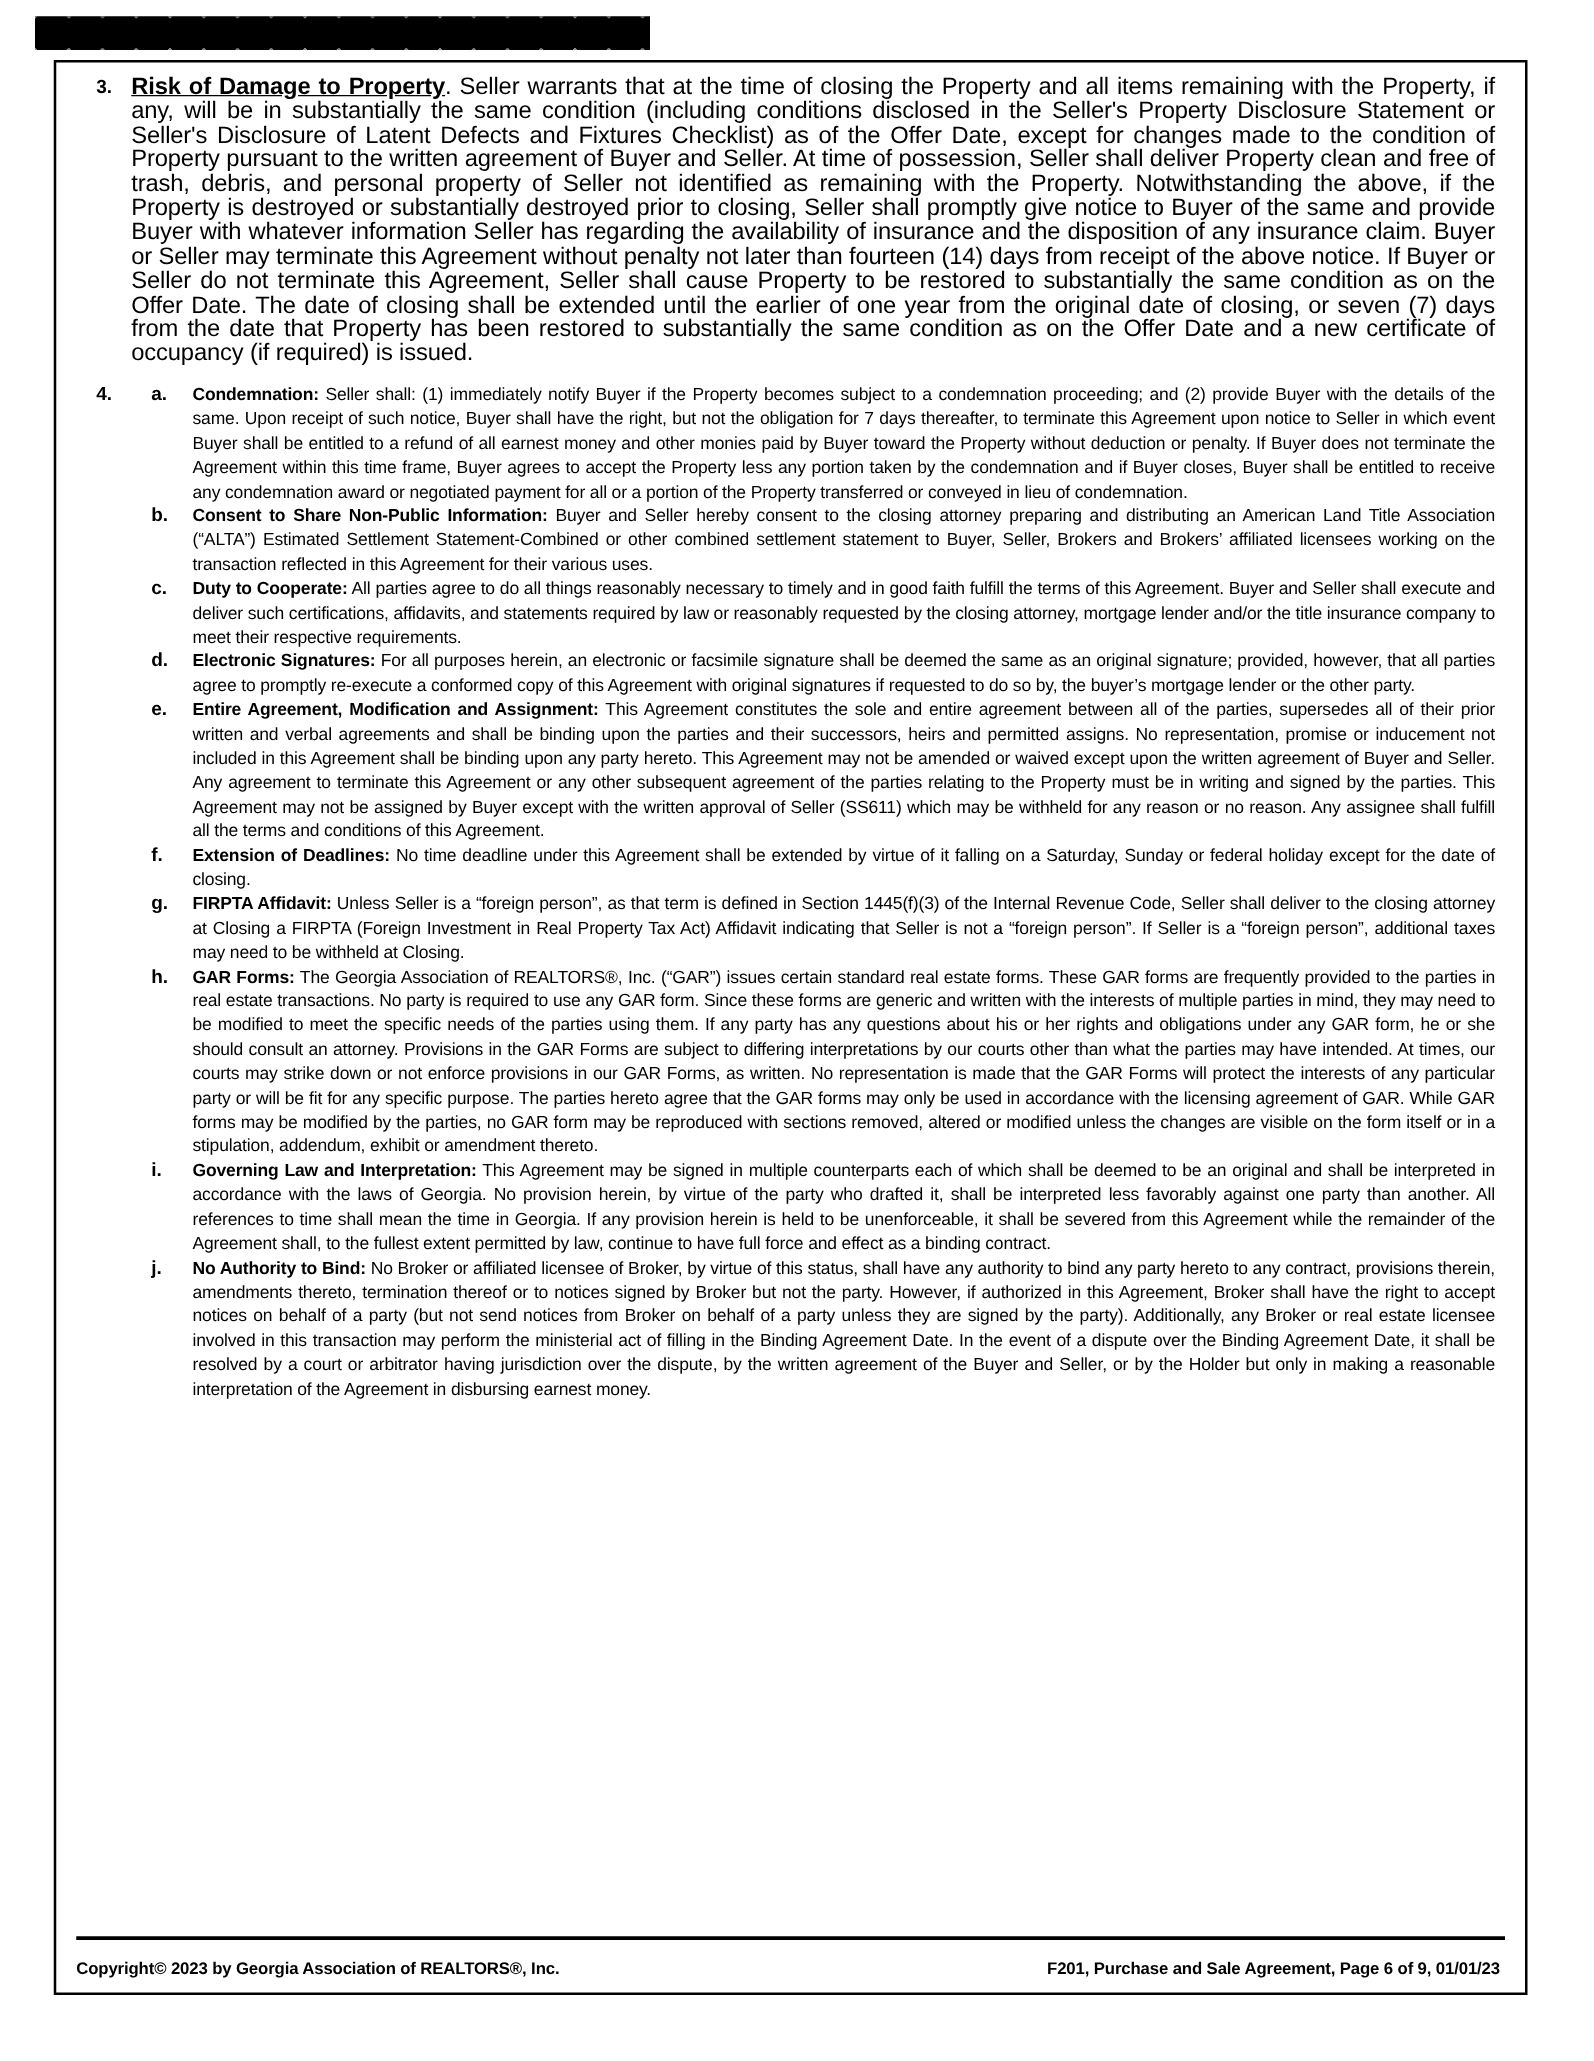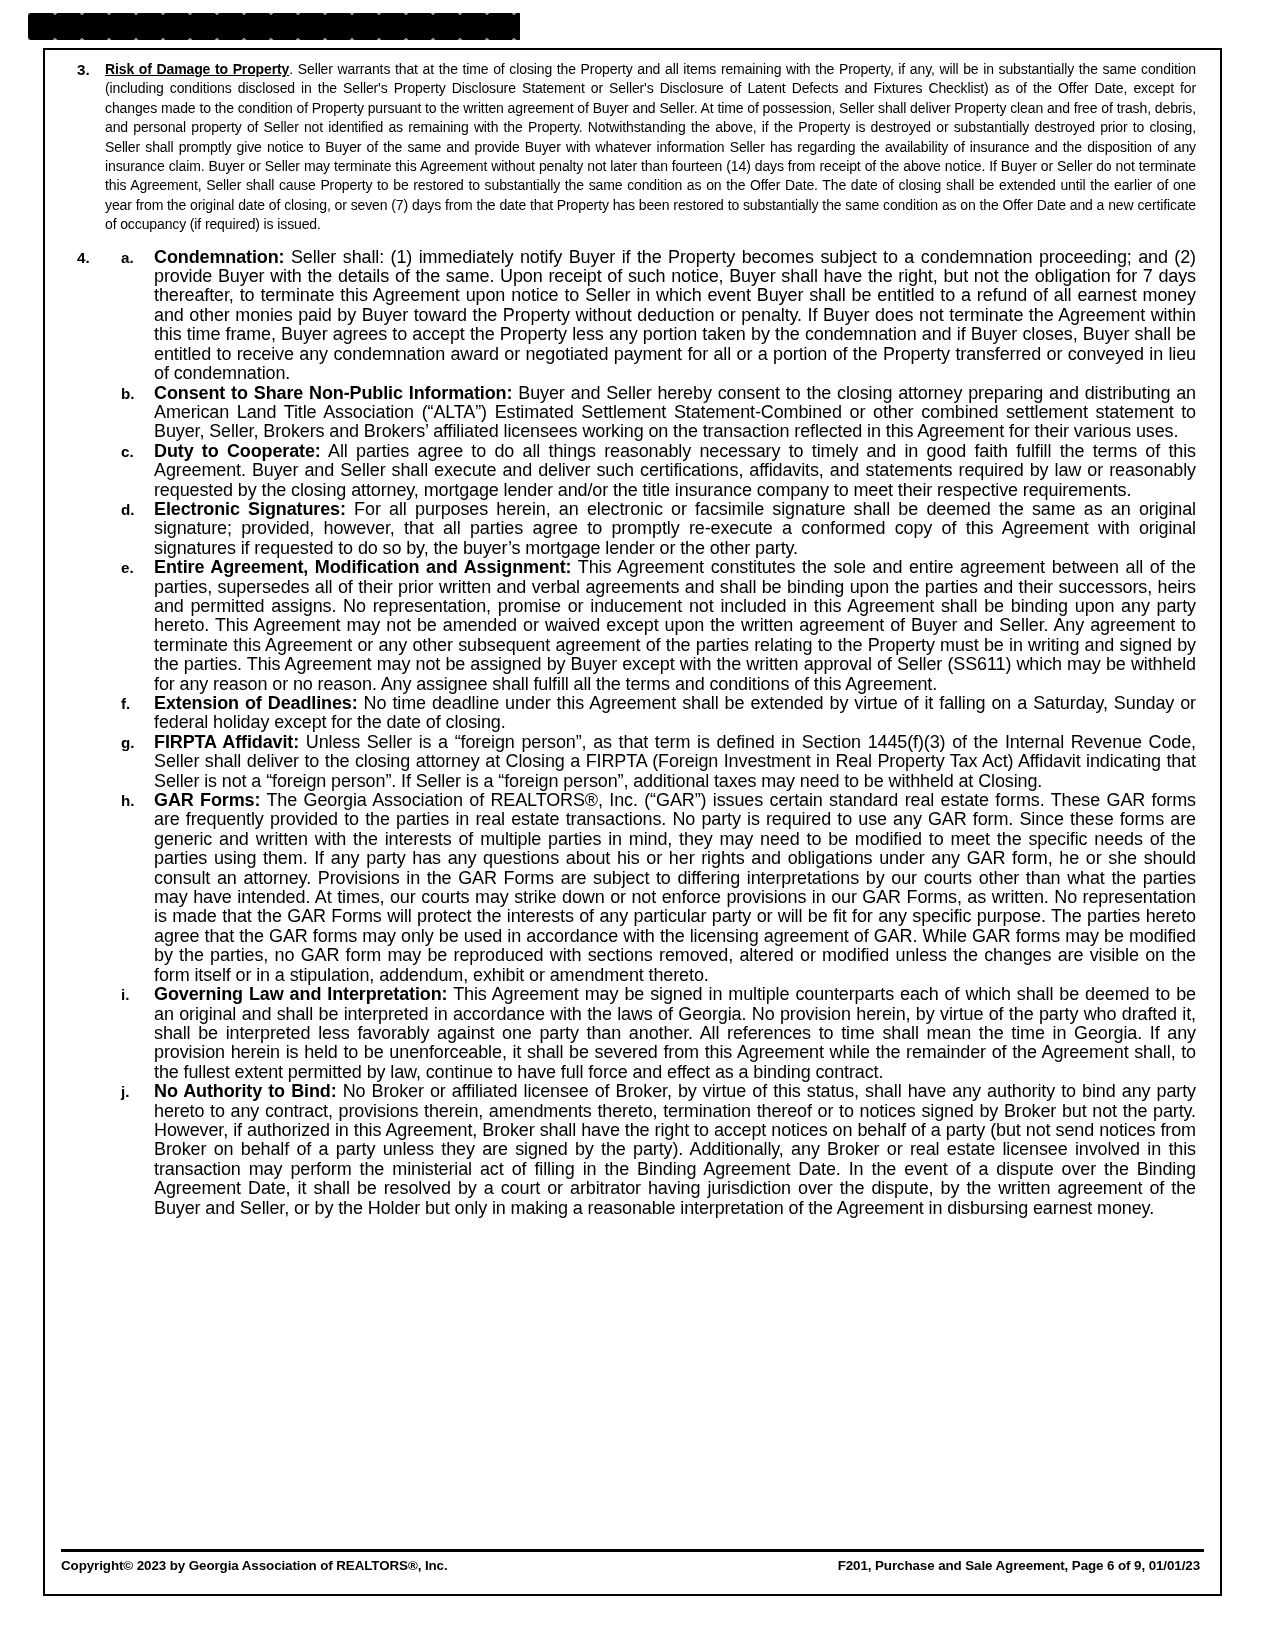--- a/index.html
+++ b/index.html
@@ -73,21 +73,21 @@
   }
   .numbered-item .num {
     position: absolute;
     left: 16px;
     top: 0;
     font-weight: bold;
     font-size: 15.2px;
     line-height: 19.4px;
   }
   .para {
-    font-size: 14px;
+    font-size: 19px;
     line-height: 19.4px;
     text-align: justify;
     margin: 0;
     letter-spacing: -0.12px;
   }
   .para .hd {
     font-weight: bold;
     text-decoration: underline;
   }
 
@@ -103,21 +103,21 @@
   }
   .sub-item .letter {
     position: absolute;
     left: 16px;
     top: 0;
     font-weight: bold;
     font-size: 15.2px;
     line-height: 19.4px;
   }
   .sub-item .subpara {
-    font-size: 18px;
+    font-size: 14px;
     line-height: 19.4px;
     text-align: justify;
     margin: 0;
     letter-spacing: -0.12px;
   }
   .sub-item .subhd {
     font-weight: bold;
   }
 
   
@@ -129,21 +129,21 @@
     height: 3px;
     background: #000000;
   }
   .footer {
     position: absolute;
     left: 16px;
     right: 16px;
     bottom: 12px;
     height: 24px;
     display: flex;
-    align-items: flex-start;
+    align-items: flex-end;
     justify-content: space-between;
     font-size: 13.4px;
     font-weight: bold;
     letter-spacing: -0.1px;
   }
   .footer-left { text-align: left; }
   .footer-right { text-align: right; padding-right: 4px; }
 </style>
 </head>
 <body>

